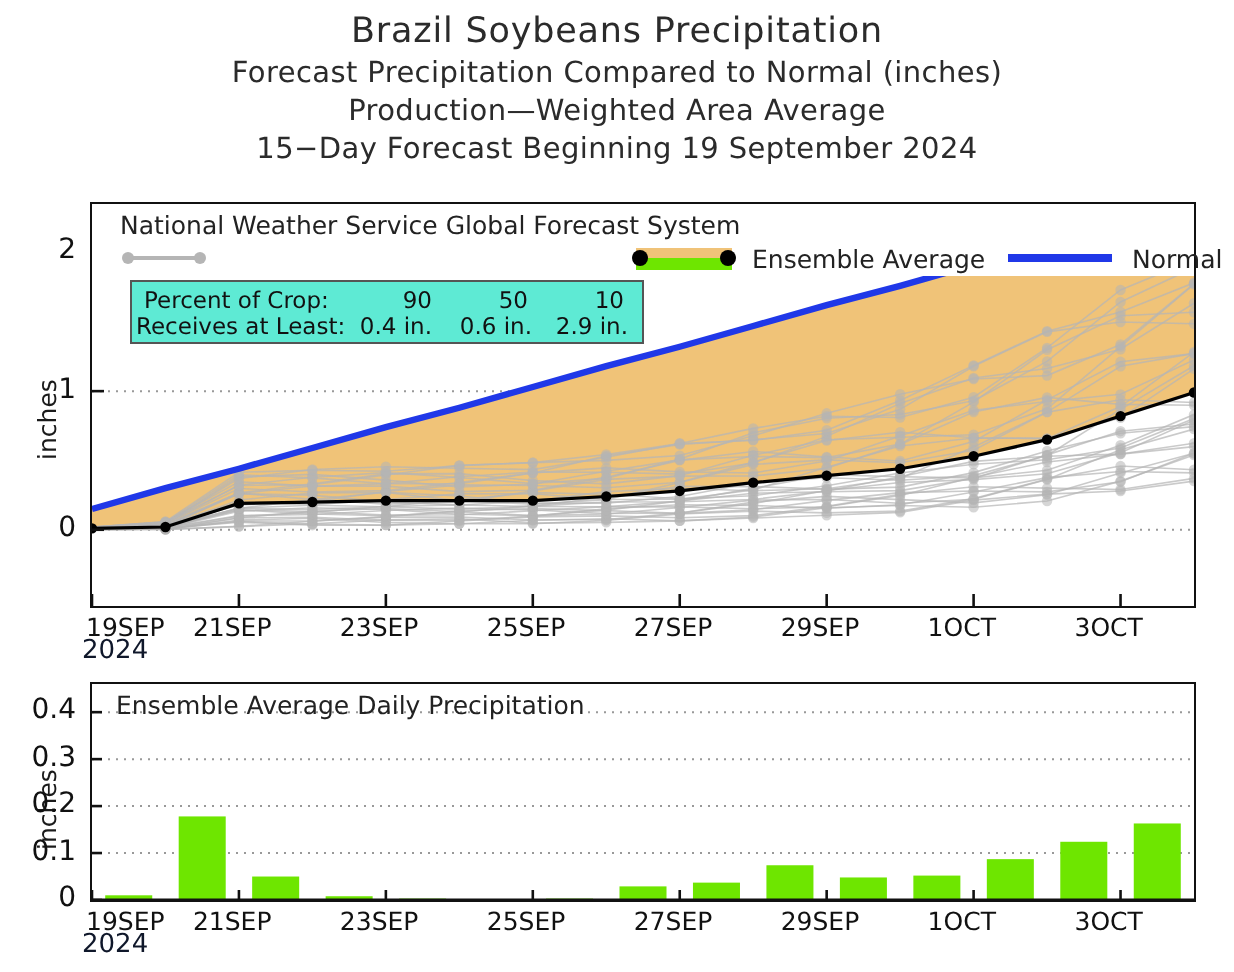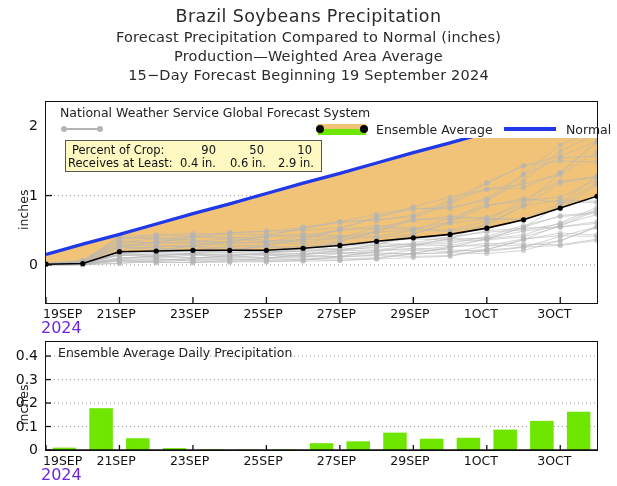--- a/index.html
+++ b/index.html
@@ -16,30 +16,30 @@
   #bot-panel{left:45px;top:341px;width:553px;height:110px;}
 
   .svg-abs{position:absolute;left:0;top:0;}
 
   .axis-label{position:absolute;font-size:12.5px;color:#1a1a1a;
       transform:rotate(-90deg);transform-origin:left top;white-space:nowrap;}
 
   .ytick{position:absolute;font-size:14px;color:#111;text-align:right;
       white-space:nowrap;transform:translateY(-50%);}
   .xtick{position:absolute;font-size:12.5px;color:#111;white-space:nowrap;}
-  .xtick-year{position:absolute;font-size:16px;color:#6d28d9;white-space:nowrap;}
+  .xtick-year{position:absolute;font-size:13px;color:#0f172a;white-space:nowrap;}
 
   .legend-box{position:absolute;left:46px;top:102px;width:551px;height:36px;
       background:#fff;border-bottom:none;}
   .legend-title{position:absolute;left:14px;top:3px;font-size:12.5px;color:#222;white-space:nowrap;}
   .legend-row{position:absolute;left:14px;top:19px;width:536px;height:16px;}
   .lg-item{position:absolute;font-size:12.5px;color:#222;white-space:nowrap;}
 
   .crop-box{position:absolute;left:65px;top:140px;width:255px;height:30px;
-      border:1.2px solid #555;background:#fef9c3;}
+      border:1.2px solid #555;background:#5eead4;}
   .crop-line{position:absolute;left:0;width:255px;font-size:11.5px;color:#111;white-space:nowrap;}
   .crop-l1{top:2px;} .crop-l2{top:15px;}
   .cell{position:absolute;text-align:right;}
 
   .panel-caption{position:absolute;font-size:12.5px;color:#222;white-space:nowrap;}
   #bot-caption{left:58px;top:345px;}
   #copyright{left:464px;top:345px;}
 </style>
 </head>
 <body>

